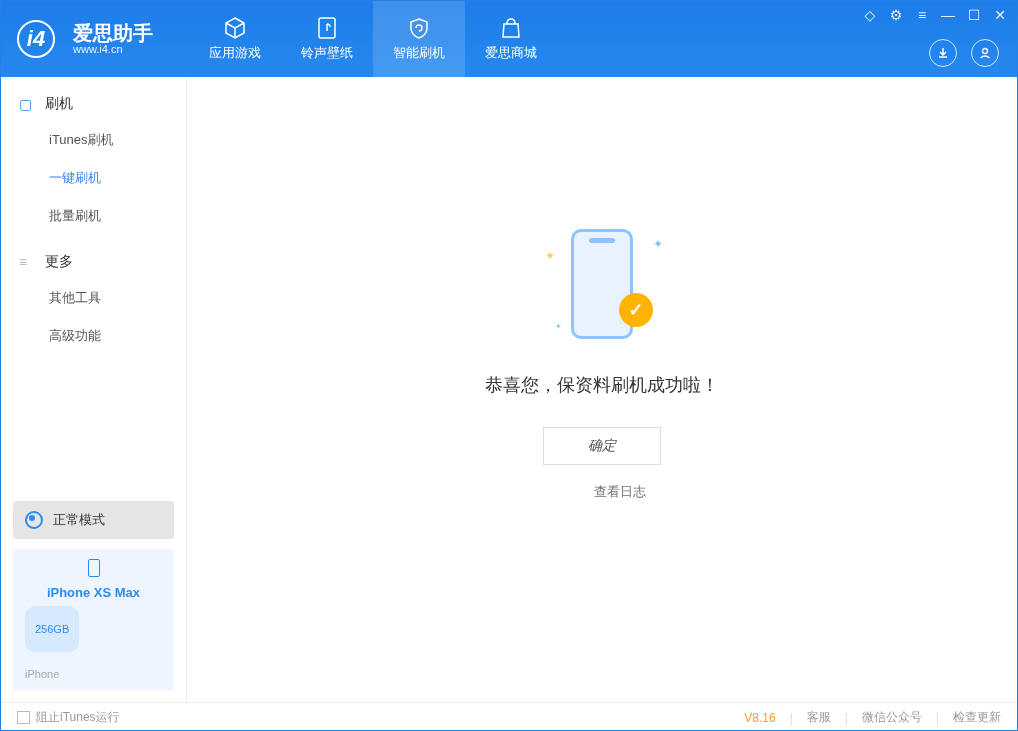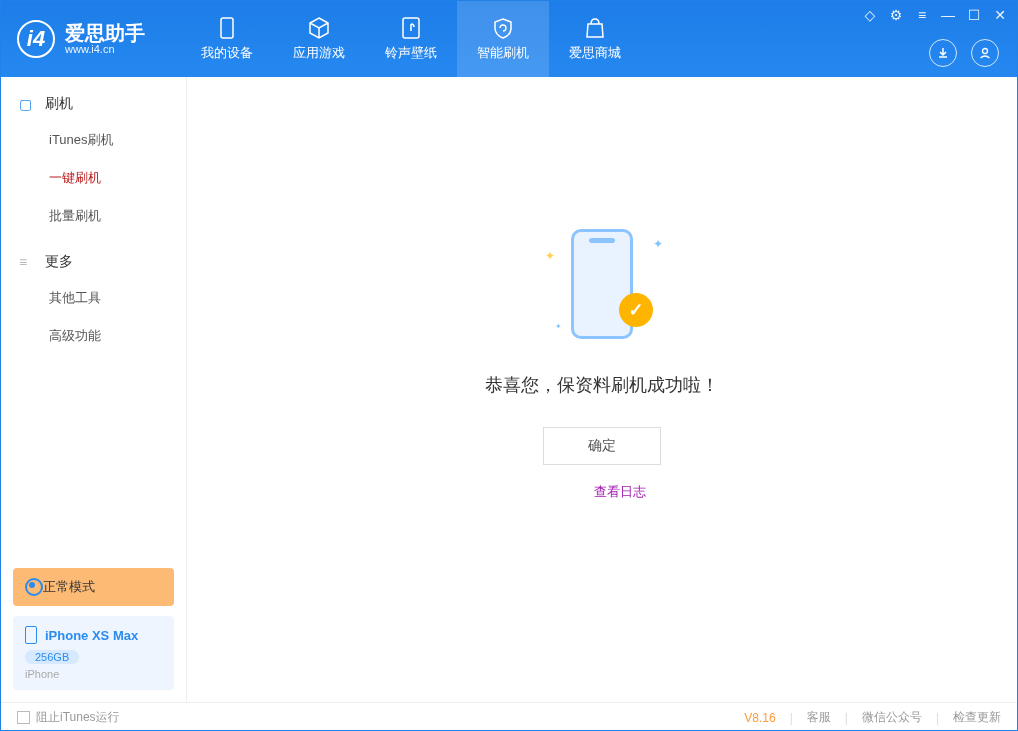--- a/index.html
+++ b/index.html
@@ -2,68 +2,68 @@
 <html><head>
 <meta charset="utf-8">
 <style>
 * { margin: 0; padding: 0; box-sizing: border-box; font-family: "Microsoft YaHei", Arial, sans-serif; }
 body { background: #fff; width: 1018px; height: 731px; overflow: hidden; border: 1px solid #2081e6; }
 
 
 .header { height: 76px; background: linear-gradient(to bottom, #1e7de8, #2588f0); display: flex; align-items: center; color: #fff; position: relative; }
 .logo-area { display: flex; align-items: center; padding: 0 16px; }
 .logo-icon { width: 38px; height: 38px; border: 2px solid #fff; border-radius: 50%; display: flex; align-items: center; justify-content: center; font-weight: bold; font-size: 22px; font-style: italic; }
-.logo-text { margin-left: 10px; }
+.logo-text { margin-left: 18px; }
 .logo-title { font-size: 20px; font-weight: bold; line-height: 1; }
 .logo-url { font-size: 11px; opacity: 0.9; }
 .nav { display: flex; height: 100%; margin-left: 20px; }
 .nav-item { width: 92px; display: flex; flex-direction: column; align-items: center; justify-content: center; cursor: pointer; font-size: 13px; }
 .nav-item.active { background: rgba(255,255,255,0.15); }
 .nav-icon { width: 24px; height: 24px; margin-bottom: 4px; display: flex; align-items: center; justify-content: center; }
 .window-controls { position: absolute; right: 8px; top: 6px; display: flex; gap: 8px; align-items: center; }
 .window-controls span { cursor: pointer; font-size: 14px; opacity: 0.9; width: 18px; text-align: center; }
 .header-icons-right { position: absolute; right: 18px; bottom: 10px; display: flex; gap: 14px; }
 .circle-icon { width: 28px; height: 28px; border: 1.5px solid rgba(255,255,255,0.8); border-radius: 50%; display: flex; align-items: center; justify-content: center; cursor: pointer; }
 
 
 .body { display: flex; height: 625px; }
 .sidebar { width: 186px; border-right: 1px solid #eee; display: flex; flex-direction: column; }
 .side-section { padding: 14px 0 0 0; }
 .side-header { display: flex; align-items: center; padding: 4px 18px 8px; color: #333; font-size: 14px; }
 .side-header .hicon { width: 16px; margin-right: 10px; color: #2b8cf0; }
 .side-list { }
 .side-item { padding: 10px 18px 10px 48px; font-size: 13px; color: #555; cursor: pointer; }
-.side-item.active { color: #b91c1c; }
+.side-item.active { color: #3b82f6; }
 
 .device-box { margin: auto 12px 12px 12px; }
-.mode-row { background: #fdba74; border-radius: 4px; padding: 10px 12px; display: flex; align-items: center; font-size: 13px; color: #333; margin-bottom: 10px; }
+.mode-row { background: #e5e5e5; border-radius: 4px; padding: 10px 12px; display: flex; align-items: center; gap: 10px; font-size: 13px; color: #333; margin-bottom: 10px; }
 .mode-icon { width: 18px; height: 18px; border: 2px solid #2b8cf0; border-radius: 50%; position: relative; }
 .mode-icon::after { content: ""; position: absolute; width: 6px; height: 6px; background: #2b8cf0; border-radius: 50%; top: 2px; left: 2px; }
 .device-row { background: #eef5ff; border-radius: 4px; padding: 10px 12px; font-size: 13px; }
-.device-name { color: #2b8cf0; font-weight: bold; display: flex; align-items: center; gap: 8px; }
+.device-name { color: #2b8cf0; font-weight: bold; display: flex; align-items: center; gap: 8px; flex-direction: column; }
 .phone-small-icon { width: 12px; height: 18px; border: 1.5px solid #2b8cf0; border-radius: 2px; display: inline-block; position: relative; }
-.capacity-badge { display: inline-block; background: #d6e9ff; color: #2b8cf0; font-size: 11px; border-radius: 10px; padding: 1px 10px; margin-top: 6px; }
-.device-type { color: #aaa; font-size: 11px; margin-top: 4px; }
+.capacity-badge { display: inline-block; background: #d6e9ff; color: #2b8cf0; font-size: 11px; border-radius: 10px; padding: 17px 10px; margin-top: 6px; }
+.device-type { color: #aaa; font-size: 11px; margin-top: 16px; }
 
 .option-box { border: 2px solid #e74c3c; margin: 0 12px 8px; padding: 8px 6px; display: flex; gap: 12px; align-items: center; font-size: 12px; color: #999; }
 .checkbox-mini { width: 13px; height: 13px; border: 1px solid #bbb; display: inline-block; }
 
 
 .main { flex: 1; display: flex; flex-direction: column; align-items: center; justify-content: center; padding-bottom: 60px; }
 .phone-illustration { position: relative; width: 130px; height: 130px; display: flex; align-items: center; justify-content: center; }
 .phone-shape { width: 62px; height: 110px; border: 3px solid #8bc4ff; border-radius: 10px; background: #e9f3ff; position: relative; }
 .phone-shape::before { content: ""; position: absolute; top: 6px; left: 50%; transform: translateX(-50%); width: 26px; height: 5px; background: #8bc4ff; border-radius: 3px; }
 .check-badge { position: absolute; right: 14px; bottom: 22px; width: 34px; height: 34px; background: #ffb400; border-radius: 50%; display: flex; align-items: center; justify-content: center; color: #fff; font-size: 18px; font-weight: bold; }
 .sparkle { position: absolute; color: #ffcf4d; font-size: 12px; }
 .sparkle.s1 { left: 8px; top: 30px; }
 .sparkle.s2 { right: 4px; top: 18px; color: #7fc6ff; }
 .sparkle.s3 { left: 18px; bottom: 18px; color: #7fc6ff; font-size: 8px; }
 .success-text { font-size: 18px; color: #333; margin-top: 24px; }
-.confirm-btn { margin-top: 30px; border: 1px solid #ddd; background: #fff; padding: 9px 44px; font-size: 14px; color: #555; cursor: pointer; }
-.log-link { margin-top: 18px; font-size: 13px; color: #a21caf; cursor: pointer; margin-left: 36px; }
+.confirm-btn { margin-top: 30px; border: 1px solid #ddd; background: #fff; padding: 9px 44px; font-size: 14px; color: #555; cursor: pointer; font-style: italic; }
+.log-link { margin-top: 18px; font-size: 13px; color: #737373; cursor: pointer; margin-left: 36px; }
 
 
 .footer { height: 30px; border-top: 1px solid #eee; display: flex; align-items: center; padding: 10px 16px; font-size: 12px; color: #999; justify-content: space-between; }
 .footer-left { display: flex; align-items: center; gap: 6px; }
 .footer-right { margin-left: auto; display: flex; align-items: center; gap: 14px; }
 .footer-right .ver { color: #ff9a3b; }
 .divider { color: #ddd; }
 </style>
 </head>
 <body>
@@ -72,28 +72,20 @@
   <div class="logo-area">
     <div class="logo-icon">i4</div>
     <div class="logo-text">
       <div class="logo-title">爱思助手</div>
       <div class="logo-url">www.i4.cn</div>
     </div>
   </div>
   <div class="nav">
     <div class="nav-item">
       <div class="nav-icon">
-          <svg width="20" height="24" viewBox="0 0 20 24">
-            <rect x="4" y="2" width="12" height="20" rx="2" fill="none" stroke="#fff" stroke-width="1.5"></rect>
-          </svg>
-        </div>
-      <span>我的设备</span>
-    </div>
-    <div class="nav-item">
-      <div class="nav-icon">
           <svg width="24" height="24" viewBox="0 0 24 24">
             <path d="M12 2 L21 7 L21 17 L12 22 L3 17 L3 7 Z M3 7 L12 12 L21 7 M12 12 L12 22" fill="none" stroke="#fff" stroke-width="1.5"></path>
           </svg>
         </div>
       <span>应用游戏</span>
     </div>
     <div class="nav-item">
       <div class="nav-icon">
           <svg width="22" height="24" viewBox="0 0 22 24">
             <rect x="3" y="2" width="16" height="20" rx="2" fill="none" stroke="#fff" stroke-width="1.5"></rect>

